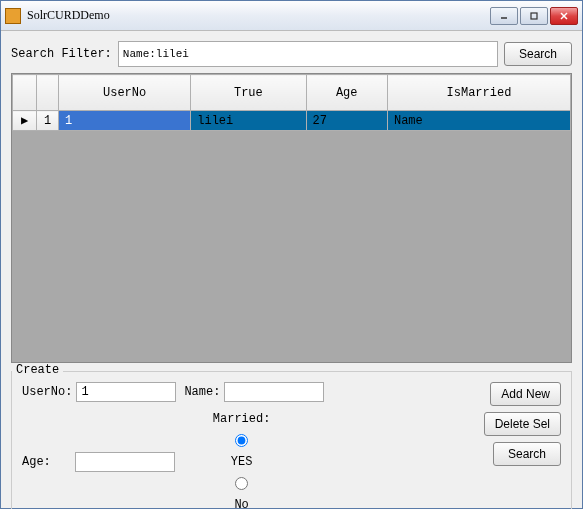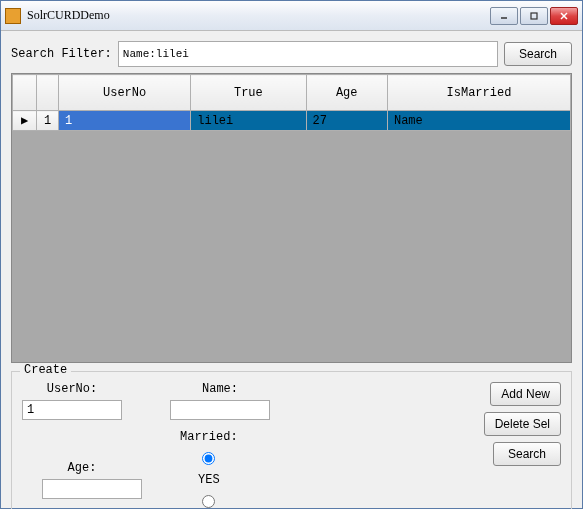--- a/index.html
+++ b/index.html
@@ -26,23 +26,23 @@
 .grid { border-collapse:collapse; width:100%; background:#a9a9a9; }
 .grid th { background:linear-gradient(#fafafa,#eaeaea); border:1px solid #b0b0b0; height:36px; font-weight:normal; text-align:center; padding:0 6px; }
 .grid td { border:1px solid #b0b0b0; background:#0369a1; height:20px; padding:2px 6px; }
 .rowhdr { background:linear-gradient(#fafafa,#eaeaea) !important; width:24px; text-align:center; }
 .rowidx { background:linear-gradient(#fafafa,#eaeaea) !important; width:22px; text-align:center; }
 .selcell { background:#3a74d0 !important; color:#fff; }
 .grid th.corner { width:24px; }
 .grid th.idx { width:22px; }
 
 .create-group { border:1px solid #ccc; margin-top:8px; padding:10px 10px 8px 10px; position:relative; }
-.create-group .legend { position:absolute; top:-9px; left:8px; background:#f0f0f0; padding:0 4px; }
+.create-group .legend { position:absolute; top:-9px; left:0; background:#f0f0f0; padding:0 4px; }
 .create-row { display:flex; gap:8px; margin-bottom:10px; align-items:center; }
-.field { display:flex; align-items:center; gap:4px;flex-direction:column; }
+.field { display:flex; align-items:center; gap:4px; }
 .field label { white-space:nowrap; }
 .field input[type=text] { width:100px; height:20px; border:1px solid #aaa; padding:1px 4px; font-family:inherit; font-size:12px; }
 .radio-group { display:flex; align-items:center; gap:8px;flex-direction:column; }
 .btn-col { display:flex; flex-direction:column; gap:6px; margin-left:auto; align-items:flex-end; }
 .btn-col .btn-row-h { display:flex; gap:12px; }
 
 .create-layout { display:flex; gap:12px; }
 .create-left { flex:1; }
 </style>
 </head>
@@ -106,21 +106,21 @@
 
     <div class="create-group">
       <span class="legend">Create</span>
       <div class="create-layout">
         <div class="create-left">
           <div class="create-row">
             <div class="field">
               <label>UserNo:</label>
               <input type="text" value="1" style="">
             </div>
-            <div class="field" style="margin-left:40px;">
+            <div class="field" style="">
               <label>Name:</label>
               <input type="text" value="" style="">
             </div>
           </div>
           <div class="create-row">
             <div class="field">
               <label>Age:</label>
               <input type="text" style="margin-left: 20px;" value="">
             </div>
             <div class="radio-group" style="margin-left:30px;">

